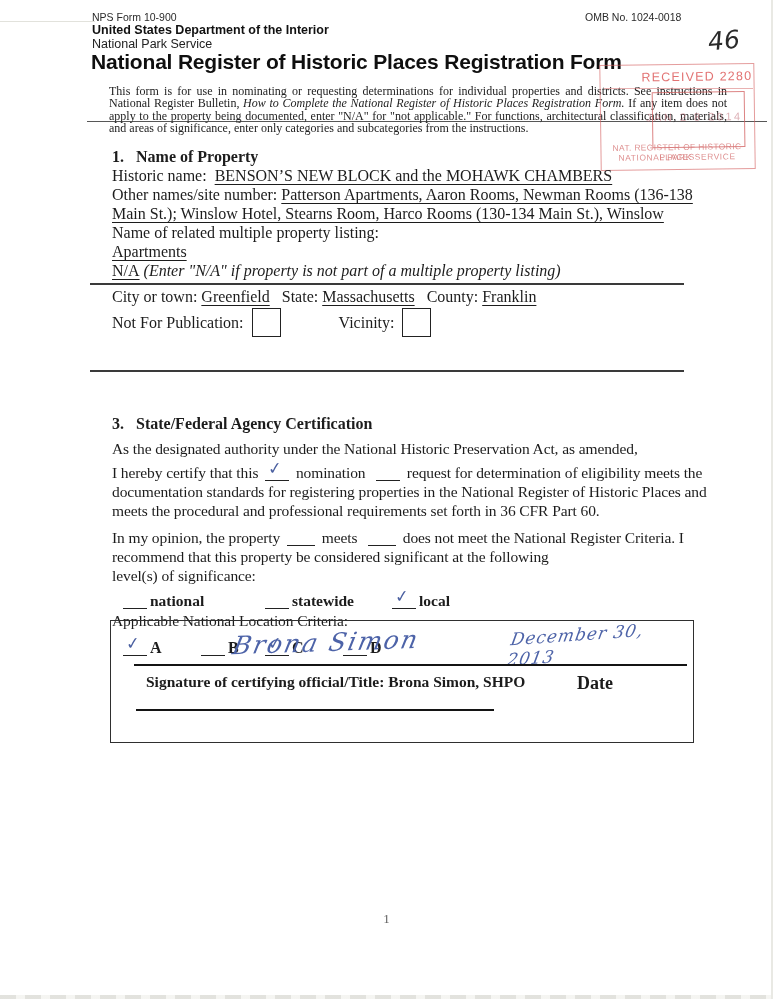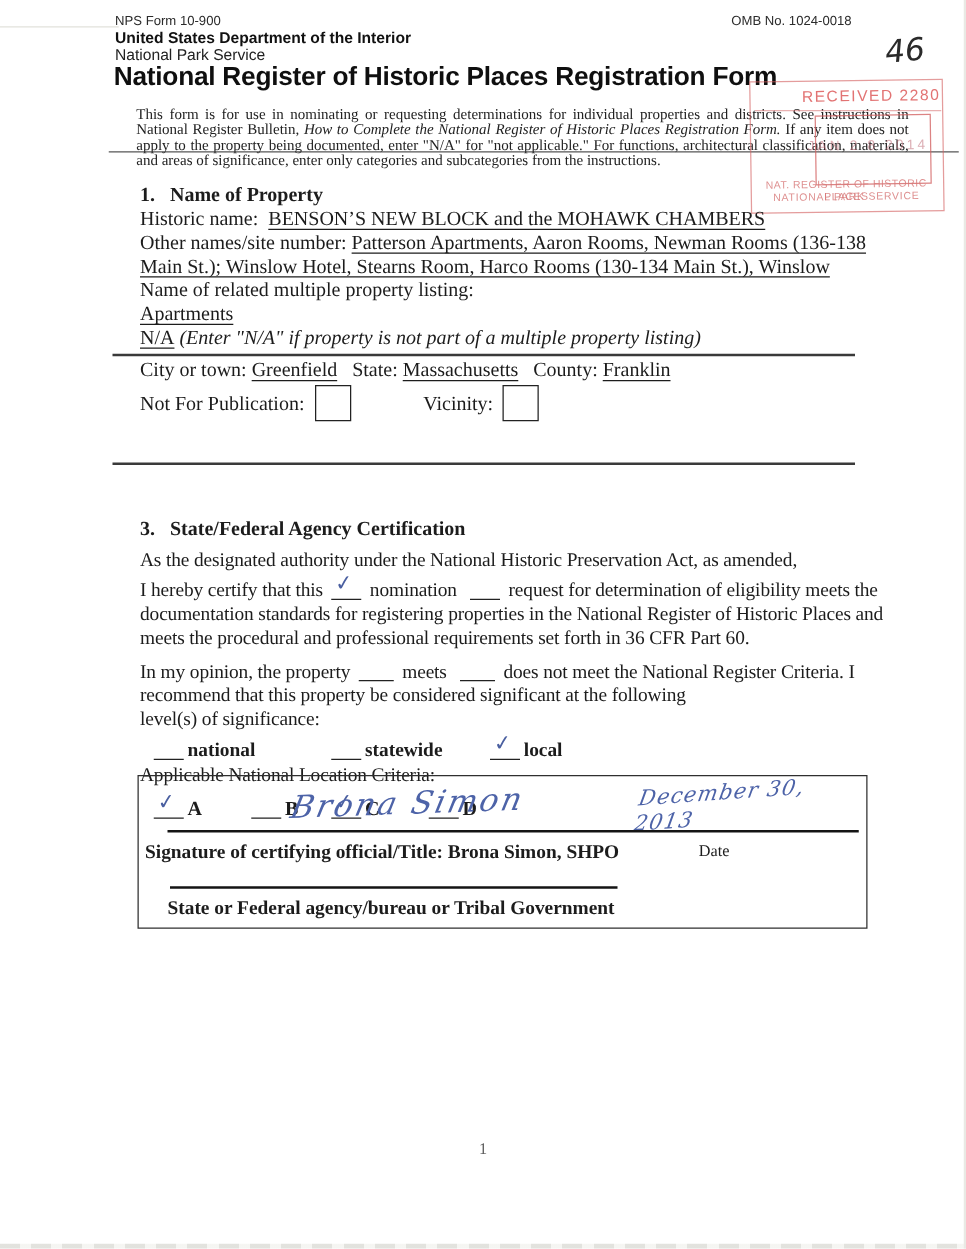--- a/index.html
+++ b/index.html
@@ -60,22 +60,22 @@
   .row{position:relative;height:20px;}
   .row .item{position:absolute;font-weight:bold;white-space:pre;}
   
   .sigbox{left:110px;top:620px;width:582px;height:121px;border:1.2px solid #2f2f2f;}
   .script{
     position:absolute;color:#4d63a8;font-family:"DejaVu Serif",serif;font-style:italic;
   }
   .sig-script{left:122px;top:7px;font-size:25px;letter-spacing:2px;transform:rotate(-2deg) skewX(-14deg);}
   .date-script{left:398px;top:2px;font-size:17px;letter-spacing:1px;transform:rotate(-4deg) skewX(-14deg);}
   .sigline{position:absolute;left:23px;top:43px;width:553px;height:2px;background:#141414;}
-  .siglabel{position:absolute;left:5px;top:52px;font-size:15.5px;font-weight:bold;white-space:pre;}
-  .datelabel{position:absolute;left:448px;top:52px;font-size:13px;font-weight:normal;}
+  .siglabel{position:absolute;left:35px;top:52px;font-size:15.5px;font-weight:bold;white-space:pre;}
+  .datelabel{position:absolute;left:466px;top:52px;font-size:18px;font-weight:bold;}
   .agline{position:absolute;left:25px;top:88px;width:358px;height:1.6px;background:#141414;}
   .aglabel{position:absolute;left:23px;top:97px;font-size:15.5px;font-weight:bold;white-space:pre;}
   
   .pageno{left:0;top:911px;width:773px;text-align:center;font-size:13px;color:#5f5f5f;}
   .edge-bottom{left:0;bottom:0;width:773px;height:4px;
     background:repeating-linear-gradient(90deg,#d9d9d3 0 16px,#f2f2ee 16px 25px);opacity:0.75;}
   .edge-right{right:0;top:0;width:2px;height:999px;background:#e9e9e4;}
   .edge-topleft{left:0;top:21px;width:95px;height:1px;background:#e2e2dc;}
   .stamp-bleed{left:604px;top:88px;width:149px;height:1.4px;background:rgba(212,100,100,0.5);position:absolute;}
 </style>
@@ -141,19 +141,18 @@
   </div>
 </div>
 
 <div class="abs sigbox">
   <div class="script sig-script">Brona Simon</div>
   <div class="script date-script">December 30, 2013</div>
   <div class="sigline"></div>
   <div class="siglabel">Signature of certifying official/Title: Brona Simon, SHPO</div>
   <div class="datelabel">Date</div>
   <div class="agline"></div>
-  <div class="aglabel">State or Federal agency/bureau or Tribal Government</div>
 </div>
 
 <div class="abs pageno">1</div>
 <div class="abs edge-bottom"></div>
 <div class="abs edge-right"></div>
 <div class="abs edge-topleft"></div>
 
 </body></html>

